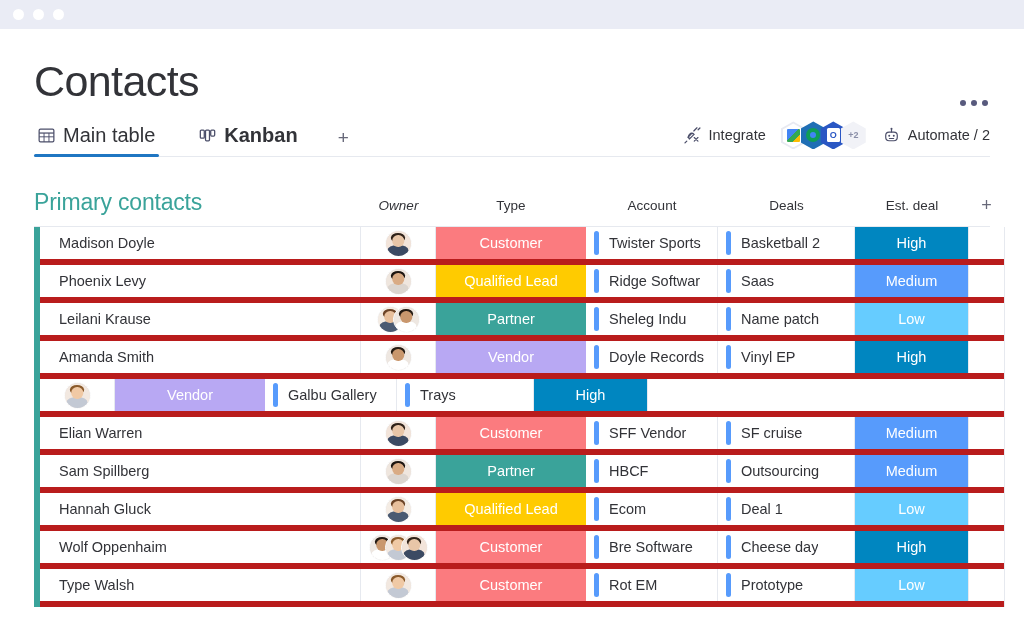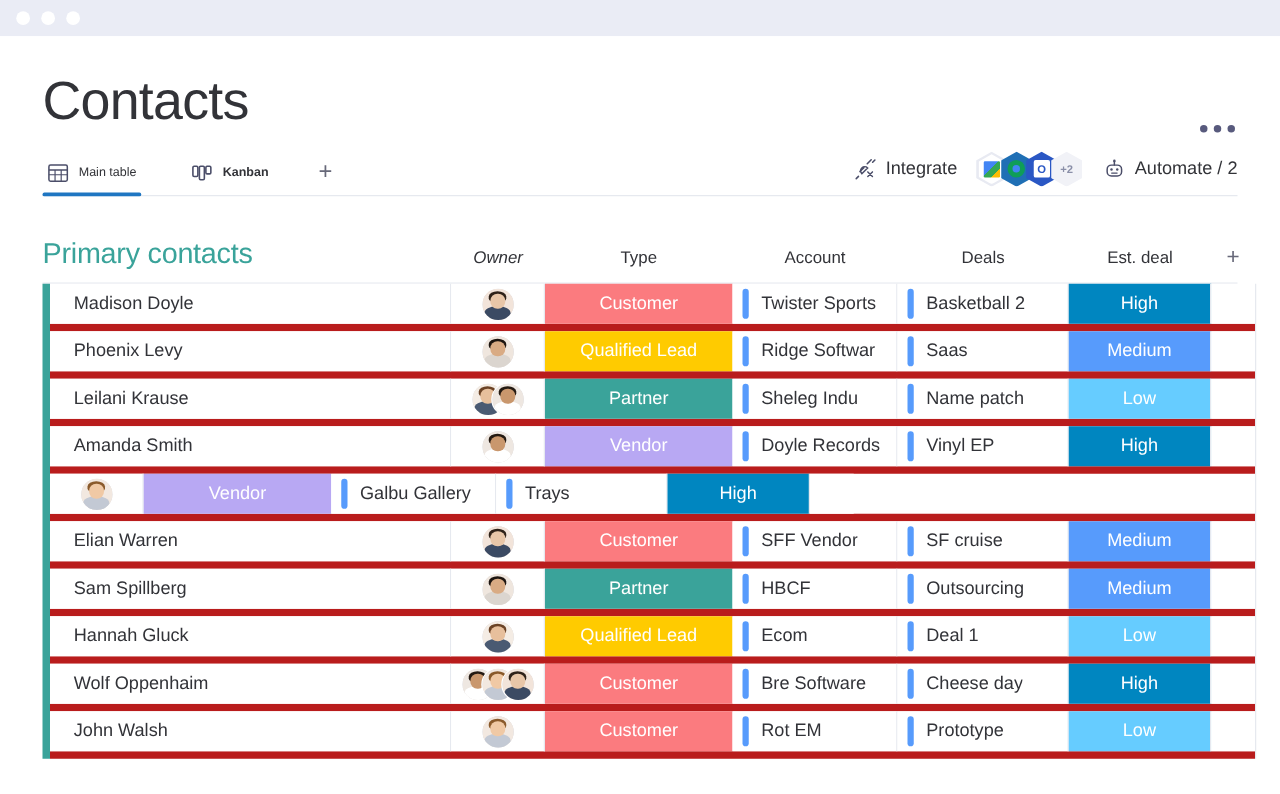--- a/index.html
+++ b/index.html
@@ -78,21 +78,21 @@
   .tab {
     display: flex;
     align-items: center;
     gap: 8px;
     padding: 0 4px 9px 4px;
     margin-right: 36px;
     cursor: pointer;
     position: relative;
     color: #323338;
   }
-  .tab-label { font-size: 10px; }
+  .tab-label { font-size: 20px; }
   .tab.active .tab-label { color: #323338; }
   .tab.bold .tab-label { font-weight: bold; }
   .tab.active::after {
     content: "";
     position: absolute;
     left: 0; right: 0; bottom: -1px;
     height: 3px;
     background: #1f76c2;
     border-radius: 2px;
   }
@@ -653,21 +653,21 @@
             <span class="link-text">Bre Software</span>
           </div>
           <div class="cell c-deals">
             <span class="pill" style="background:#579bfc"></span>
             <span class="link-text">Cheese day</span>
           </div>
           <div class="cell c-est" style="background: rgb(0, 134, 192);">High</div>
           <div class="cell c-tail"></div>
         </div>
         <div class="row">
-          <div class="cell c-name">John Walsh</div>
+          <div class="cell c-name">Type Walsh</div>
           <div class="cell c-owner">
             <div class="avatars">
               <div class="av">
                 <span class="bg" style="background:#f2e8e0"></span>
                 <span class="body" style="background:#c3c9d4"></span>
                 <span class="hair" style="background:#8a5a2b"></span>
                 <span class="head" style="background:#f0c9a5"></span>
               </div>
             </div>
           </div>

